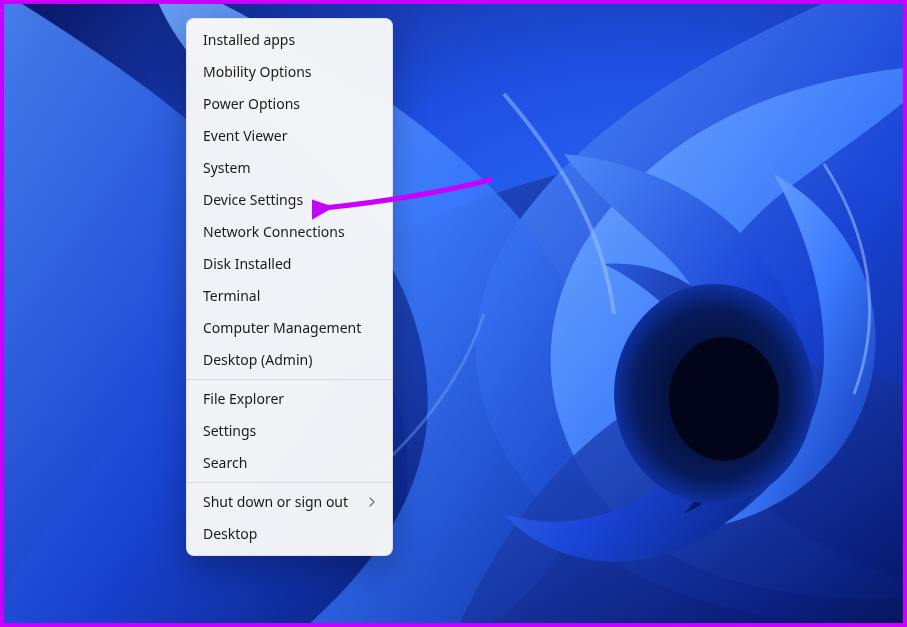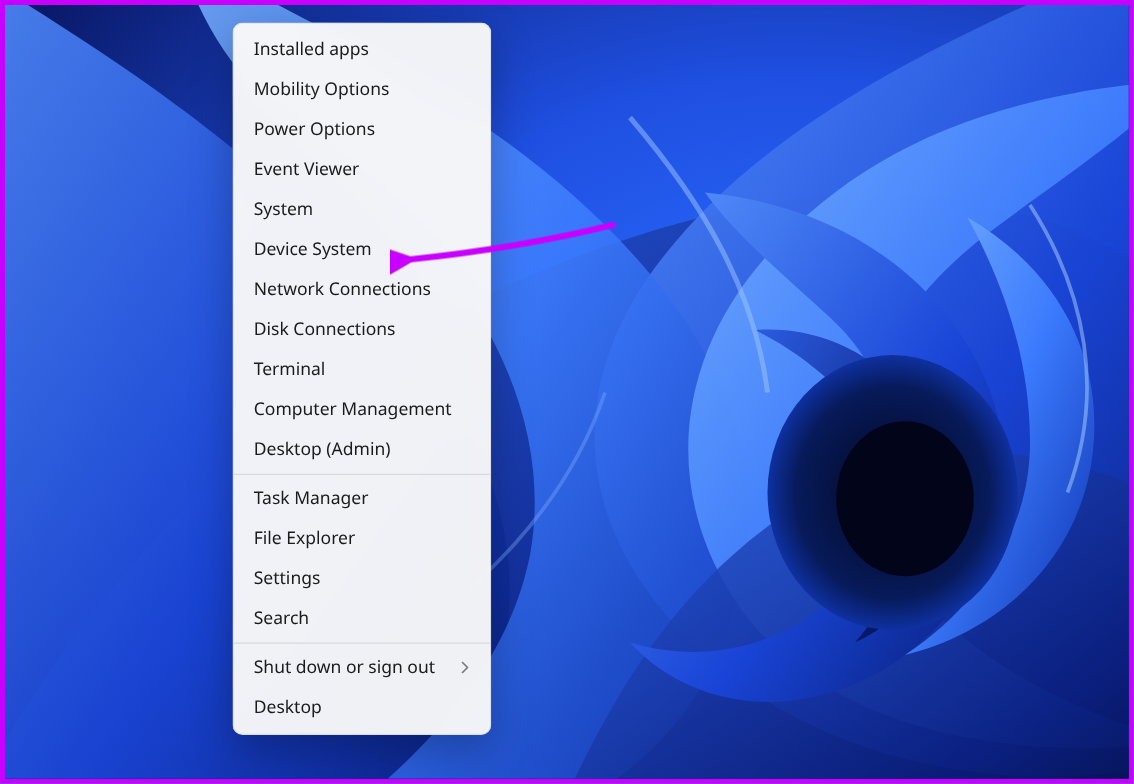--- a/index.html
+++ b/index.html
@@ -136,42 +136,39 @@
     <div class="menu-item">
         <span>Power Options</span>
       </div>
     <div class="menu-item">
         <span>Event Viewer</span>
       </div>
     <div class="menu-item">
         <span>System</span>
       </div>
     <div class="menu-item">
-        <span>Device System</span>
+        <span>Device Settings</span>
       </div>
     <div class="menu-item">
         <span>Network Connections</span>
       </div>
     <div class="menu-item">
-        <span>Disk Connections</span>
+        <span>Disk Installed</span>
       </div>
     <div class="menu-item">
         <span>Terminal</span>
       </div>
     <div class="menu-item">
         <span>Computer Management</span>
       </div>
     <div class="menu-item">
         <span>Desktop (Admin)</span>
       </div>
     <div class="menu-sep"></div>
 
-    <div class="menu-item">
-        <span>Task Manager</span>
-      </div>
     <div class="menu-item">
         <span>File Explorer</span>
       </div>
     <div class="menu-item">
         <span>Settings</span>
       </div>
     <div class="menu-item">
         <span>Search</span>
       </div>
     <div class="menu-sep"></div>

